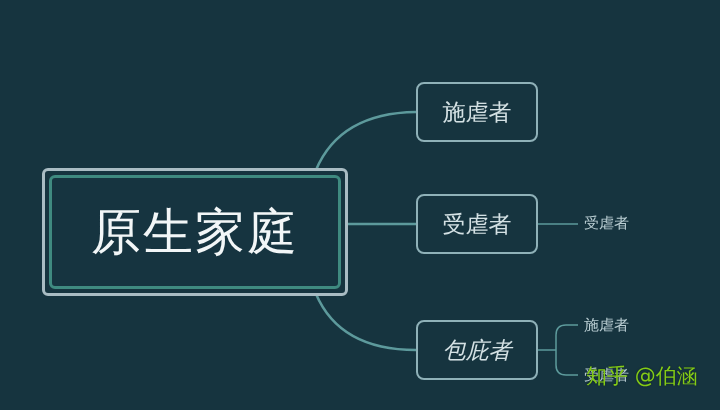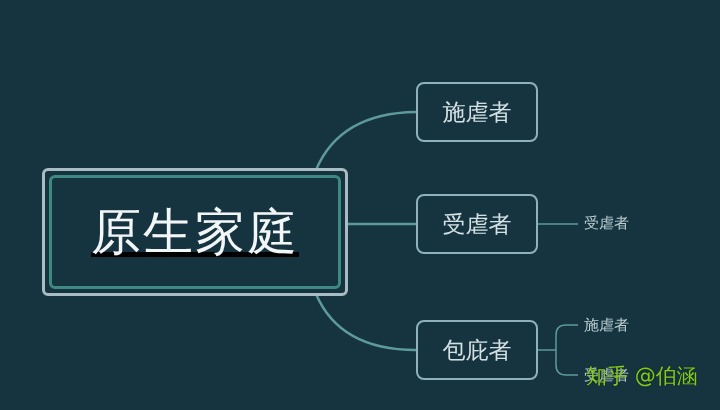--- a/index.html
+++ b/index.html
@@ -12,21 +12,21 @@
     .canvas { position: absolute; left: 0; top: 0; width: 720px; height: 410px; }
     svg.links { position: absolute; left: 0; top: 0; }
     .root-outer {
       position: absolute; left: 42px; top: 168px; width: 306px; height: 128px;
       border: 3px solid #a9bcc3; border-radius: 6px; box-sizing: border-box;
     }
     .root-inner {
       position: absolute; left: 4px; top: 4px; right: 4px; bottom: 4px;
       border: 3px solid #3f8a80; border-radius: 6px; box-sizing: border-box;
       background: #163440;
-      display: flex; align-items: center; justify-content: center; text-decoration: underline;
+      display: flex; align-items: center; justify-content: center;
     }
     .root-label { color: #f2f6f7; font-size: 50px; letter-spacing: 2px; }
     .branch {
       position: absolute; width: 122px; height: 60px;
       border: 2px solid #8fb1b8; border-radius: 8px; box-sizing: border-box;
       display: flex; align-items: center; justify-content: center;
       background: #16343f;
     }
     .branch-label { color: #d4e1e4; font-size: 23px; }
     .leaf { position: absolute; color: #b9cdd2; font-size: 15px; }
@@ -61,21 +61,21 @@
   </div>
 
   <div class="branch" style="left:416px; top:82px;">
     <span class="branch-label">施虐者</span>
   </div>
 
   <div class="branch" style="left:416px; top:194px;">
     <span class="branch-label">受虐者</span>
   </div>
 
-  <div class="branch" style="left:416px; top:320px;">
+  <div class="branch" style="left:416px; top:320px;font-style:italic;">
     <span class="branch-label">包庇者</span>
   </div>
 
   <span class="leaf" style="left:584px; top:214px;">受虐者</span>
   <span class="leaf" style="left:584px; top:316px;">施虐者</span>
   <span class="leaf" style="left:584px; top:366px;">受虐者</span>
 
   <span class="watermark">知乎 @伯涵</span>
 </div>
 

